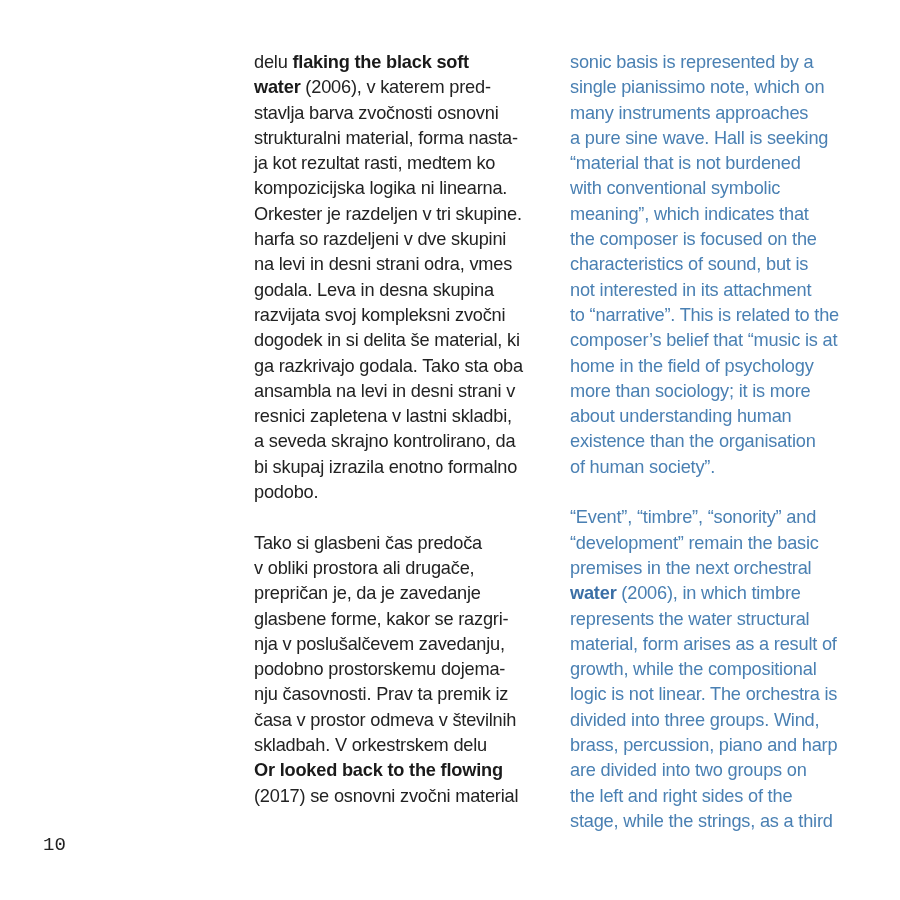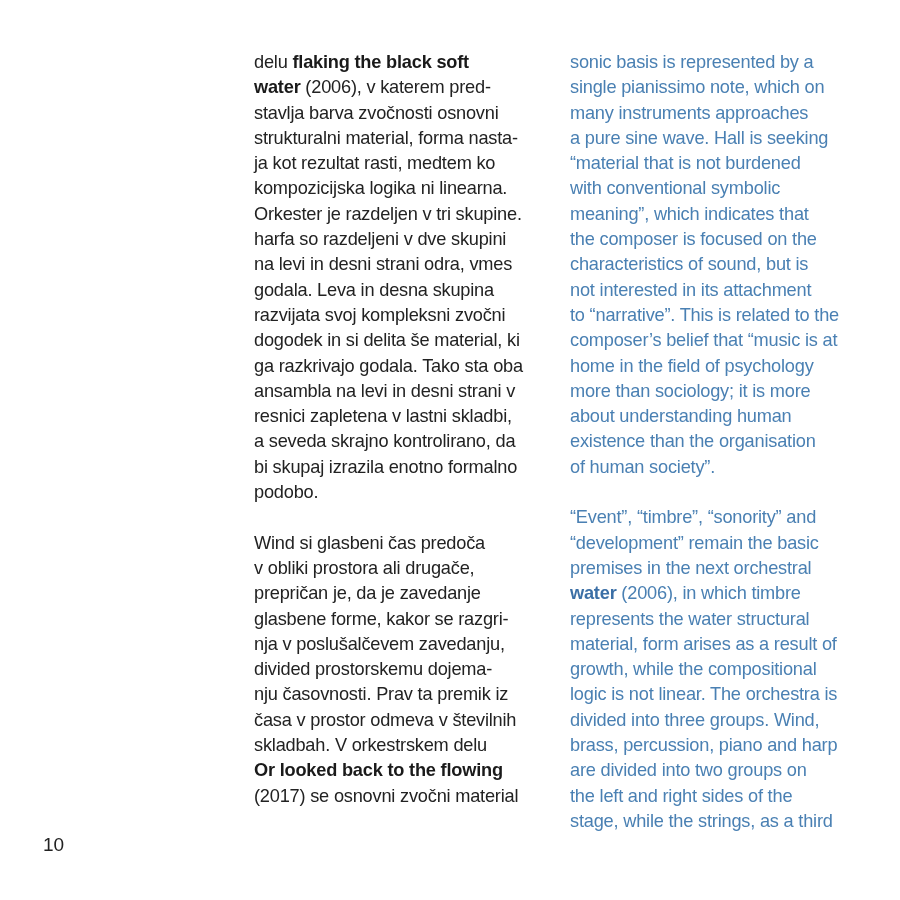--- a/index.html
+++ b/index.html
@@ -42,21 +42,21 @@
     }
     b {
       font-weight: bold;
     }
     .col-left b { color: #1a1a1a; }
     .col-right b { color: #3b6fa6; }
     .page-number {
       position: absolute;
       left: 43px;
       top: 834px;
-      font-family: Liberation Sans, sans-serif;
+      font-family: Liberation Mono, monospace;
       font-size: 19px;
       color: #222222;
     }
   </style>
 </head>
 <body>
 
 <div class="column col-left" id="col-left">
     <span class="line"><span>delu </span><b>flaking the black soft</b></span>
     <span class="line"><b>water</b><span> (2006), v katerem pred-</span></span>
@@ -70,26 +70,26 @@
     <span class="line"><span>godala. Leva in desna skupina</span></span>
     <span class="line"><span>razvijata svoj kompleksni zvočni</span></span>
     <span class="line"><span>dogodek in si delita še material, ki</span></span>
     <span class="line"><span>ga razkrivajo godala. Tako sta oba</span></span>
     <span class="line"><span>ansambla na levi in desni strani v</span></span>
     <span class="line"><span>resnici zapletena v lastni skladbi,</span></span>
     <span class="line"><span>a seveda skrajno kontrolirano, da</span></span>
     <span class="line"><span>bi skupaj izrazila enotno formalno</span></span>
     <span class="line"><span>podobo.</span></span>
     <span class="blank"></span>
-    <span class="line"><span>Wind si glasbeni čas predoča</span></span>
+    <span class="line"><span>Tako si glasbeni čas predoča</span></span>
     <span class="line"><span>v obliki prostora ali drugače,</span></span>
     <span class="line"><span>prepričan je, da je zavedanje</span></span>
     <span class="line"><span>glasbene forme, kakor se razgri-</span></span>
     <span class="line"><span>nja v poslušalčevem zavedanju,</span></span>
-    <span class="line"><span>divided prostorskemu dojema-</span></span>
+    <span class="line"><span>podobno prostorskemu dojema-</span></span>
     <span class="line"><span>nju časovnosti. Prav ta premik iz</span></span>
     <span class="line"><span>časa v prostor odmeva v številnih</span></span>
     <span class="line"><span>skladbah. V orkestrskem delu</span></span>
     <span class="line"><b>Or looked back to the flowing</b></span>
     <span class="line"><span>(2017) se osnovni zvočni material</span></span>
   </div>
 <div class="column col-right" id="col-right">
     <span class="line"><span>sonic basis is represented by a</span></span>
     <span class="line"><span>single pianissimo note, which on</span></span>
     <span class="line"><span>many instruments approaches</span></span>

